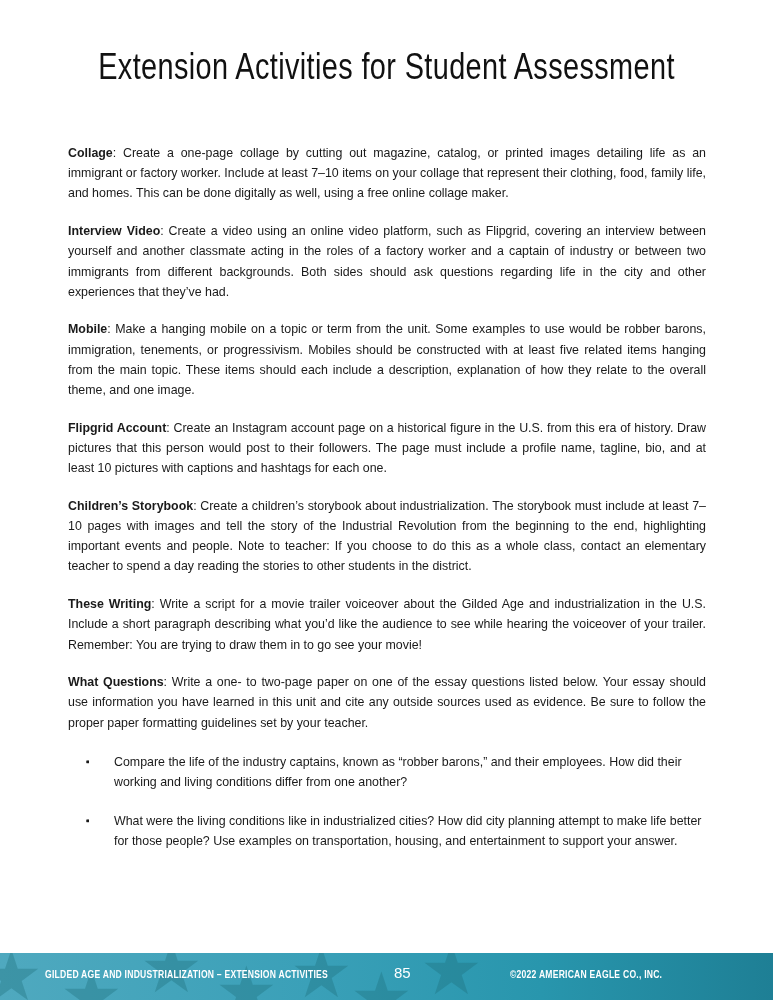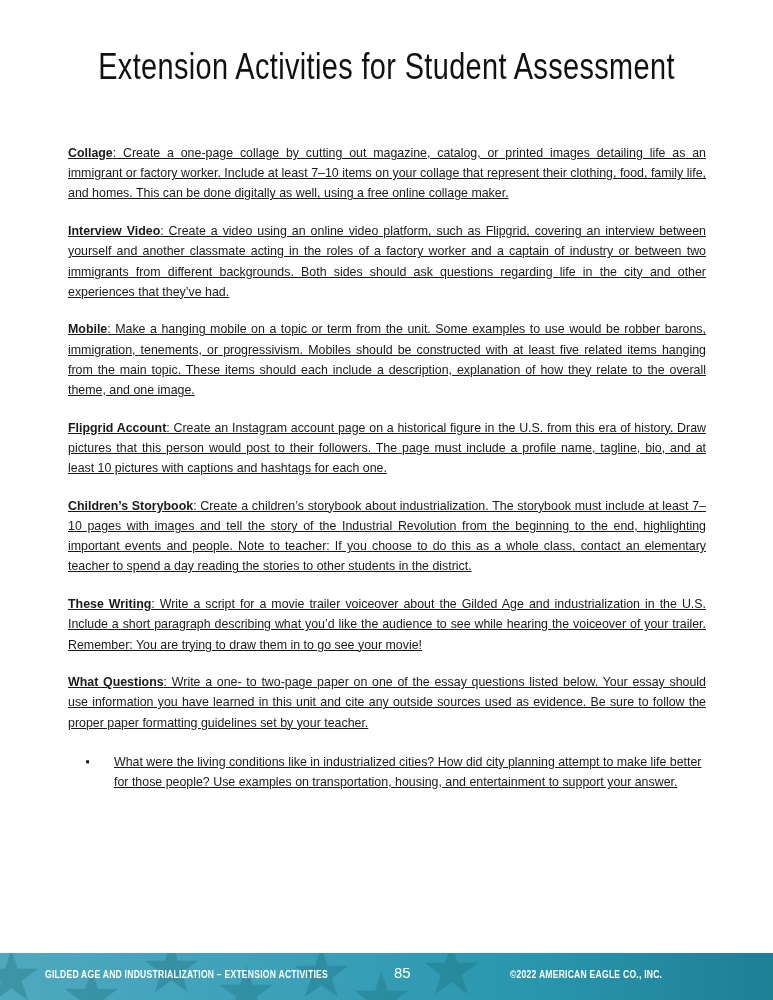--- a/index.html
+++ b/index.html
@@ -31,21 +31,20 @@
       margin: 0;
     }
     .content {
       position: absolute;
       top: 143px;
       left: 68px;
       width: 638px;
       font-size: 12.4px;
       line-height: 20.2px;
       text-align: justify;
-      text-decoration: underline;
     }
     .activity {
       margin: 0 0 17.5px 0;
     }
     .activity .label {
       font-weight: bold;
     }
     .essay-list {
       list-style: none;
       margin: 0;
@@ -137,20 +136,21 @@
   <p class="activity">
     <span class="label">What Questions</span><span>: Write a one- to two-page paper on one of the essay questions listed below. Your essay should use information you have learned in this unit and cite any outside sources used as evidence. Be sure to follow the proper paper formatting guidelines set by your teacher.</span>
   </p>
 
   <ul class="essay-list">
     <li class="essay-item">
       <span class="bullet">▪</span>
     </li>
     <li class="essay-item">
       <span class="bullet">▪</span>
+      <span>Compare the life of the industry captains, known as “robber barons,” and their employees. How did their working and living conditions differ from one another?</span>
     </li>
     <li class="essay-item">
       <span class="bullet">▪</span>
     </li>
     <li class="essay-item">
       <span class="bullet">▪</span>
       <span>What were the living conditions like in industrialized cities? How did city planning attempt to make life better for those people? Use examples on transportation, housing, and entertainment to support your answer.</span>
     </li>
   </ul>
 </div>

